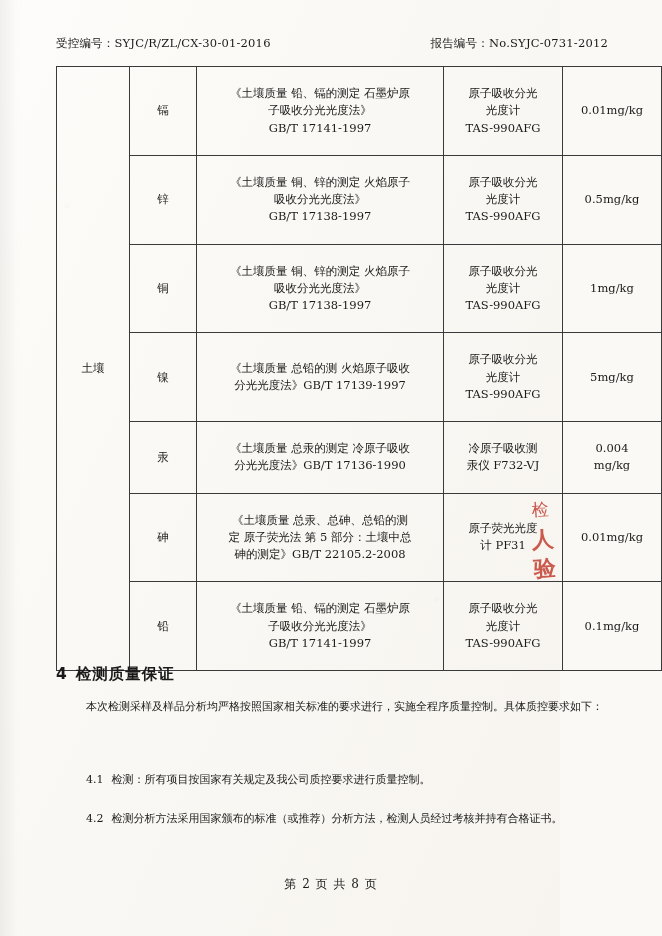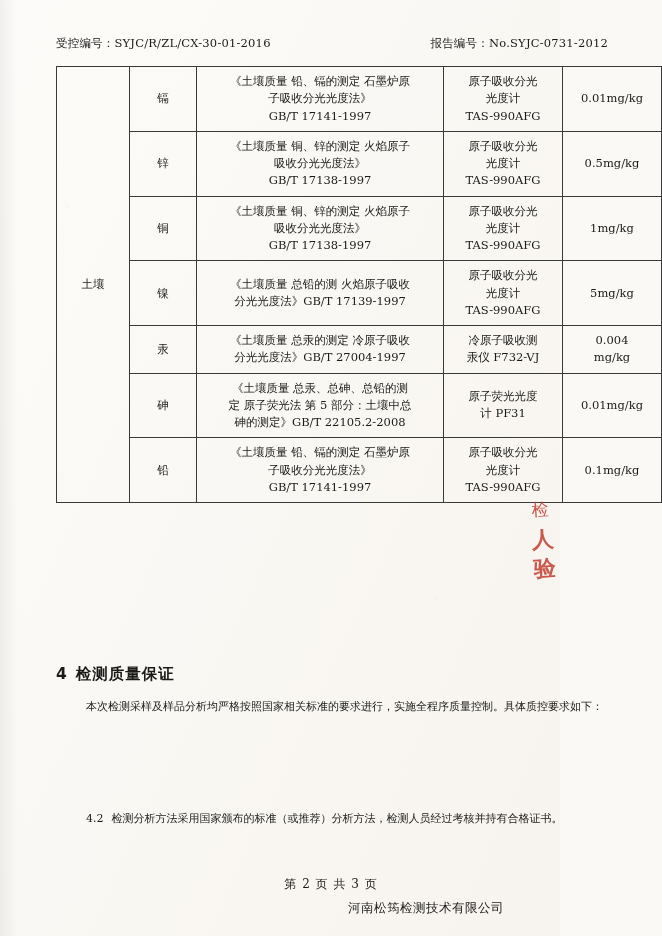--- a/index.html
+++ b/index.html
@@ -35,21 +35,21 @@
   
   .tbl-wrap{
     position:absolute;left:56px;top:66px;width:552px;
   }
   table.main{
     border-collapse:collapse;width:552px;
     table-layout:fixed;
   }
   table.main td{
     border:1px solid #3a3a3a;
-    padding:6px 5px;
+    padding:18px 5px;
     vertical-align:middle;
     text-align:center;
     font-size:11.5px;
     line-height:1.5;
   }
   td.c-sample{width:62px;font-size:12.5px;}
   td.c-item{width:56px;font-size:12.5px;}
   td.c-method{width:236px;text-align:center;padding:7px 9px;}
   td.c-instr{width:108px;}
   td.c-limit{width:88px;}
@@ -192,21 +192,21 @@
           </td>
           <td class="c-limit">
             <span class="m-line">5mg/kg</span>
           </td>
         </tr>
 
         <tr>
           <td class="c-item">汞</td>
           <td class="c-method">
             <span class="m-line">《土壤质量 总汞的测定 冷原子吸收</span>
-            <span class="m-line">分光光度法》GB/T 27004-1997</span>
+            <span class="m-line">分光光度法》GB/T 17136-1990</span>
           </td>
           <td class="c-instr">
             <span class="m-line">冷原子吸收测</span>
             <span class="m-line">汞仪 F732-VJ</span>
           </td>
           <td class="c-limit">
             <span class="m-line">0.004</span>
             <span class="m-line">mg/kg</span>
           </td>
         </tr>
@@ -249,25 +249,27 @@
   </div>
 
   <div class="sec-h">
     <span class="num">4</span><span>检测质量保证</span>
   </div>
 
   <div class="para p1">
     <span class="indent"></span><span>本次检测采样及样品分析均严格按照国家相关标准的要求进行，实施全程序质量控制。具体质控要求如下：</span>
   </div>
 
+  <div class="para p2">
+    <span class="indent"></span><span class="lbl">4.1</span><span>检测：所有项目按国家有关规定及我公司质控要求进行质量控制。</span>
+  </div>
 
   <div class="para p3">
     <span class="indent"></span><span class="lbl">4.2</span><span>检测分析方法采用国家颁布的标准（或推荐）分析方法，检测人员经过考核并持有合格证书。</span>
   </div>
 
-  <div class="footer-page">第 2 页 共 3 页</div>
-  <div class="footer-co">河南松筠检测技术有限公司</div>
+  <div class="footer-page">第 2 页 共 8 页</div>
 
   <div class="seal">
     <span>检</span>
     <span class="s2">人 验</span>
   </div>
 </div>
 
 </body></html>

